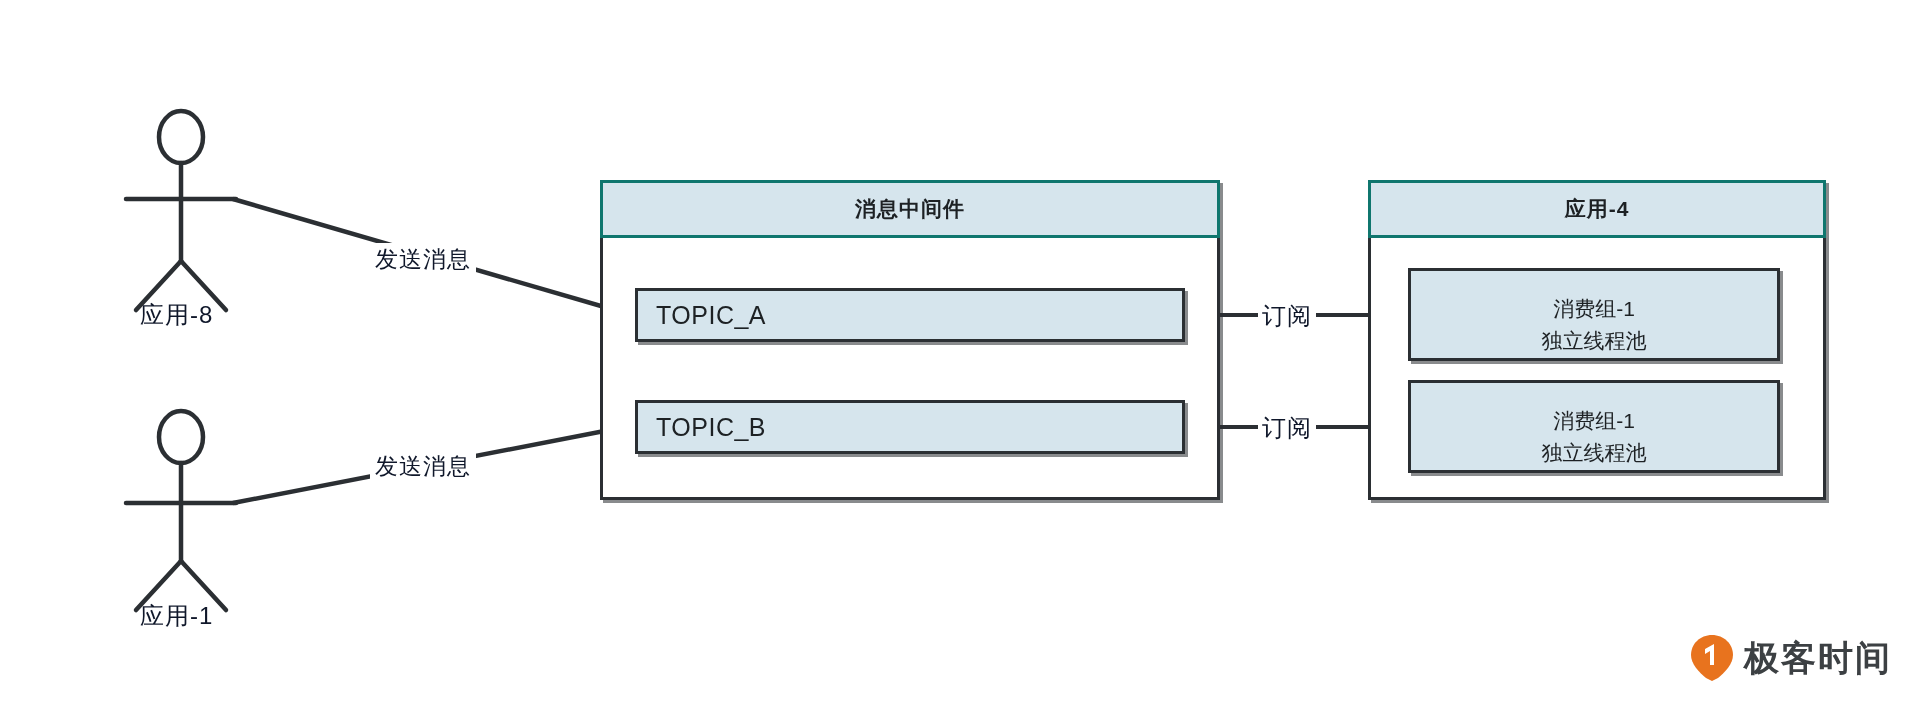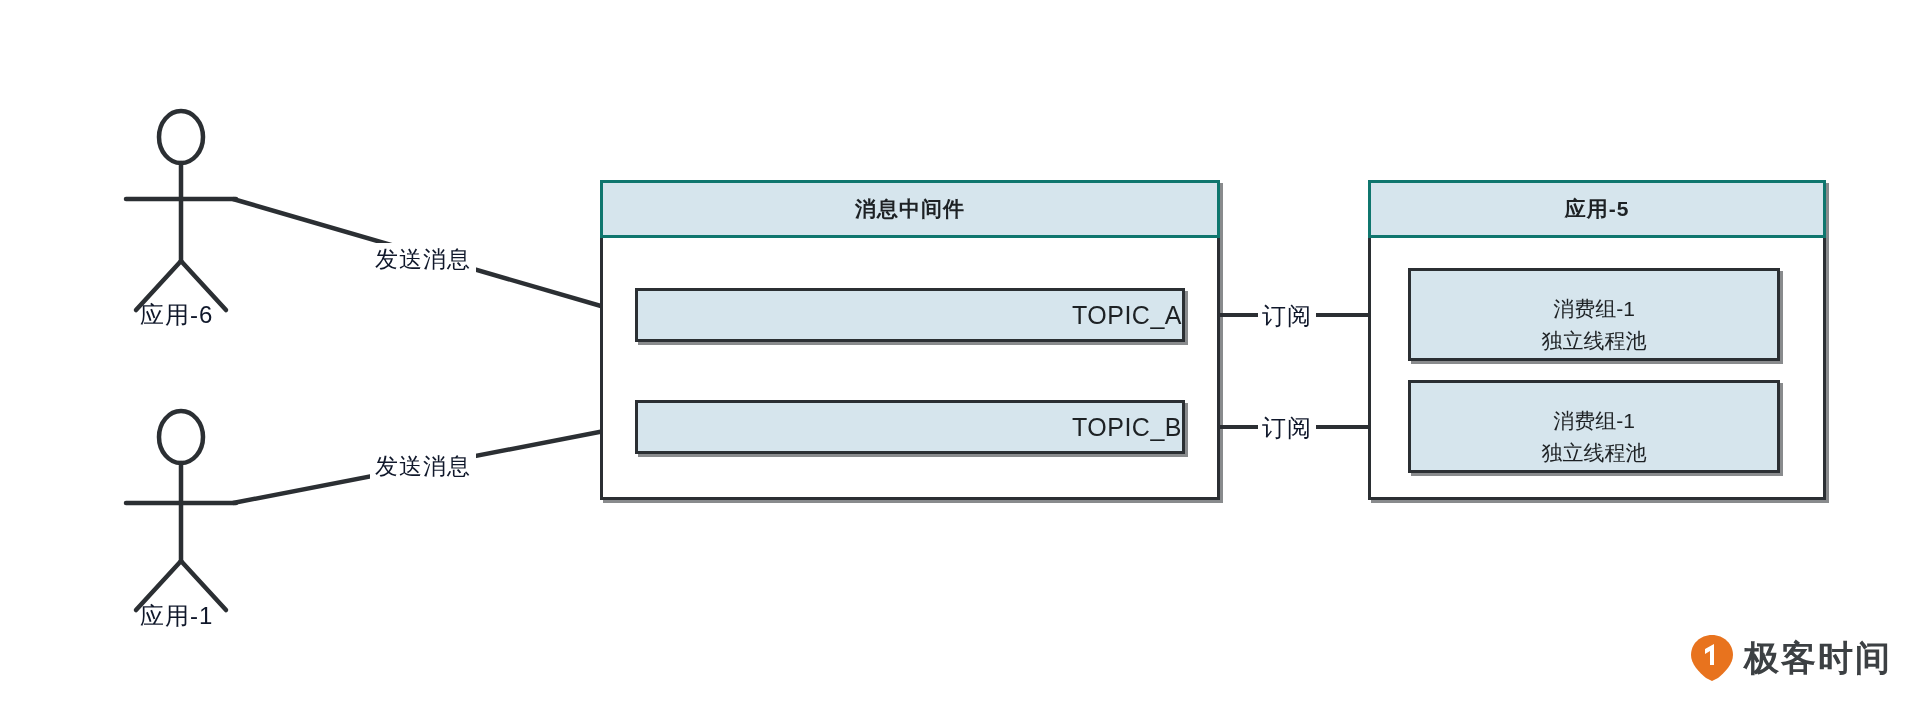--- a/index.html
+++ b/index.html
@@ -51,22 +51,22 @@
     position: absolute;
     box-sizing: border-box;
     background: #d6e5ed;
     border: 3px solid #2b2f33;
     box-shadow: 3px 3px 0 0 rgba(40,44,48,0.55);
     display: flex;
     align-items: center;
     color: #1d2124;
   }
   .topic-box {
-    justify-content: flex-end;
-    padding-left: 31px;
+    justify-content: flex-start;
+    padding-left: 18px;
     font-size: 25px;
     font-weight: 400;
     letter-spacing: 0.5px;
   }
   .cg-box {
     justify-content: flex-end;
     text-align: center;
     flex-direction: column;
     font-size: 21px;
     line-height: 1.55;
@@ -142,21 +142,21 @@
 
     <line data-name="edge-app1-to-topic-a" x1="233" y1="199" x2="625" y2="313" stroke="#2b2f33" stroke-width="4.5" marker-end="url(#arrowFilled)"></line>
 
     <line data-name="edge-app2-to-topic-b" x1="233" y1="503" x2="625" y2="427" stroke="#2b2f33" stroke-width="4.5" marker-end="url(#arrowFilled)"></line>
 
     <line data-name="edge-cg1-to-topic-a" x1="1403" y1="315" x2="1198" y2="315" stroke="#2b2f33" stroke-width="4" marker-end="url(#arrowFilled)"></line>
 
     <line data-name="edge-cg2-to-topic-b" x1="1403" y1="427" x2="1198" y2="427" stroke="#2b2f33" stroke-width="4" marker-end="url(#arrowFilled)"></line>
   </svg>
 
-  <div class="label actor-label" style="left:140px; top:589px;" data-name="actor-1-label">应用-6</div>
+  <div class="label actor-label" style="left:140px; top:589px;" data-name="actor-1-label">应用-8</div>
   <div class="label actor-label" style="left:140px; top:889px;" data-name="actor-2-label">应用-1</div>
 
   <style>
     [data-name="actor-1-label"] { top: 299px !important; left: 140px !important; }
     [data-name="actor-2-label"] { top: 600px !important; left: 140px !important; }
   </style>
 
   <div class="label edge-label" style="left:370px; top:243px;" data-name="edge-label-send-message-1">发送消息</div>
   <div class="label edge-label" style="left:370px; top:450px;" data-name="edge-label-send-message-2">发送消息</div>
 
@@ -173,21 +173,21 @@
     <span data-name="topic-a-label">TOPIC_A</span>
   </div>
 
   <div class="inner-box topic-box" data-name="topic-b-box" style="left:635px; top:400px; width:550px; height:54px;">
     <span data-name="topic-b-label">TOPIC_B</span>
   </div>
 
   <div class="box" data-name="consumer-app-container" style="left:1368px; top:180px; width:458px; height:320px;">
   </div>
   <div class="band" data-name="consumer-app-header" style="left:1368px; top:180px; width:458px; height:58px;">
-    <span data-name="consumer-app-title">应用-5</span>
+    <span data-name="consumer-app-title">应用-4</span>
   </div>
 
   <div class="inner-box cg-box" data-name="consumer-group-1-box" style="left:1408px; top:268px; width:372px; height:93px;">
     <span data-name="consumer-group-1-name">消费组-1</span>
     <span data-name="consumer-group-1-detail">独立线程池</span>
   </div>
 
   <div class="inner-box cg-box" data-name="consumer-group-2-box" style="left:1408px; top:380px; width:372px; height:93px;">
     <span data-name="consumer-group-2-name">消费组-1</span>
     <span data-name="consumer-group-2-detail">独立线程池</span>

